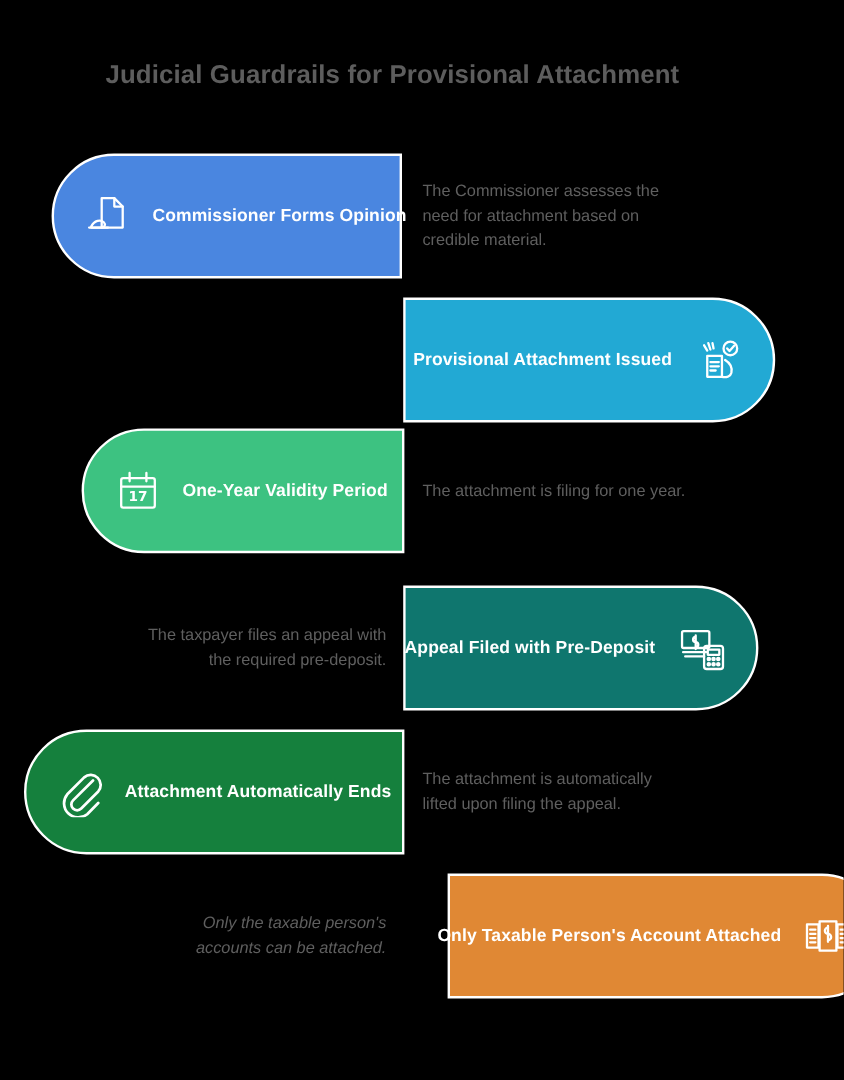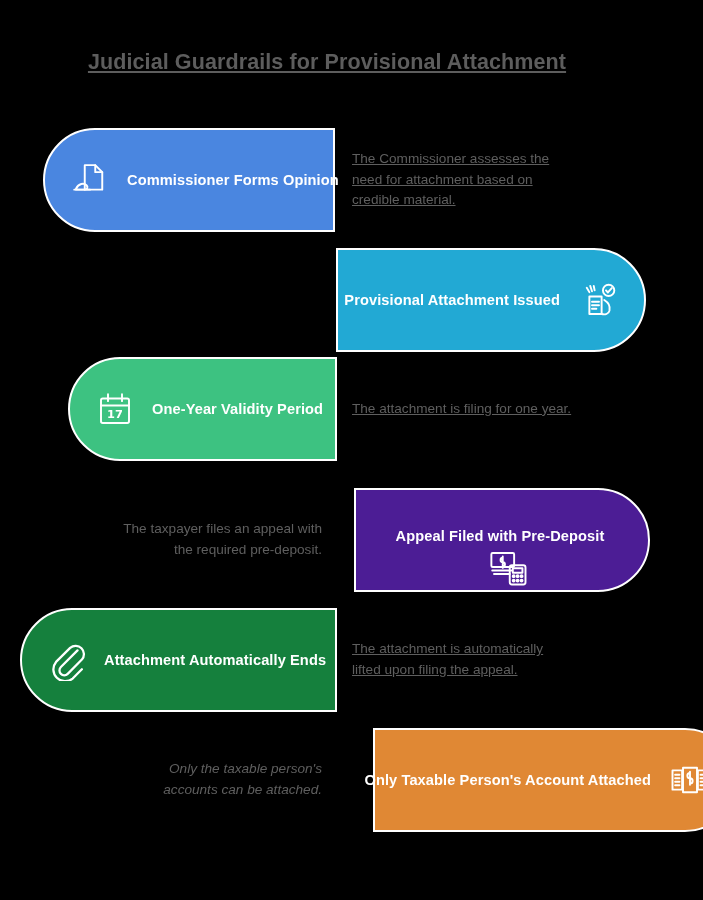--- a/index.html
+++ b/index.html
@@ -13,21 +13,20 @@
 
   .page-title {
     position:absolute;
     left:0; top:50px; width:654px;
     text-align:center;
     font-size:21.5px;
     font-weight:bold;
     color:#5d5d5d;
     letter-spacing:0.1px;
     font-family:"Liberation Sans", sans-serif;
-    text-decoration:underline;
   }
 
   .row { position:absolute; left:0; width:703px; height:120px; }
 
   
   .bar {
     position:absolute;
     top:8px;
     height:104px;
     display:flex;
@@ -58,21 +57,21 @@
   .desc {
     position:absolute;
     top:8px; height:104px;
     display:flex;
     flex-direction:column;
     justify-content:center;
     font-size:13.6px;
     line-height:1.52;
     color:#5f5f5f;
   }
-  .desc.on-right { text-align:left;text-decoration:underline; }
+  .desc.on-right { text-align:left; }
   .desc.on-left  { text-align:right; }
 </style>
 </head>
 <body>
 
 <div id="canvas">
 
   <div class="page-title">Judicial Guardrails for Provisional Attachment</div>
 
   <div id="rows">
@@ -113,21 +112,21 @@
       <path d="M8 20 h32"></path>
       <path d="M16 7 v8 M32 7 v8"></path>
       <text x="24" y="34" font-family="DejaVu Sans, sans-serif" font-size="13" font-weight="bold" fill="#fff" stroke="none" text-anchor="middle">17</text>
     </svg>
           </span>
           <span class="bar-label">One-Year Validity Period</span>
         </div>
         <div class="desc on-right" style="left: 352px; width: 222px;">The attachment is filing for one year.</div>
       </div>
       <div class="row" style="top: 480px;">
-        <div class="bar right" style="background: #4c1d95; width: 296px; left: 354px; flex-direction: column;">
+        <div class="bar right" style="background: #0f766e; width: 296px; left: 336px;">
           <span class="bar-label">Appeal Filed with Pre-Deposit</span>
           <span class="bar-icon">
     <svg viewBox="0 0 48 48" fill="none" stroke="#fff" stroke-width="2.2" stroke-linecap="round" stroke-linejoin="round">
       <rect x="5" y="8" width="26" height="16" rx="1.5"></rect>
       <path d="M18 13.5 a2.5 2.5 0 1 0 0 5 a2.5 2.5 0 1 1 0 5 M18 12 v13"></path>
       <path d="M6 28 h22 M8 32 h18"></path>
       <rect x="26" y="22" width="18" height="22" rx="2.5"></rect>
       <rect x="29.5" y="25.5" width="11" height="5"></rect>
       <circle cx="30.5" cy="34.5" r="1.1" fill="#fff"></circle>
       <circle cx="35" cy="34.5" r="1.1" fill="#fff"></circle>

